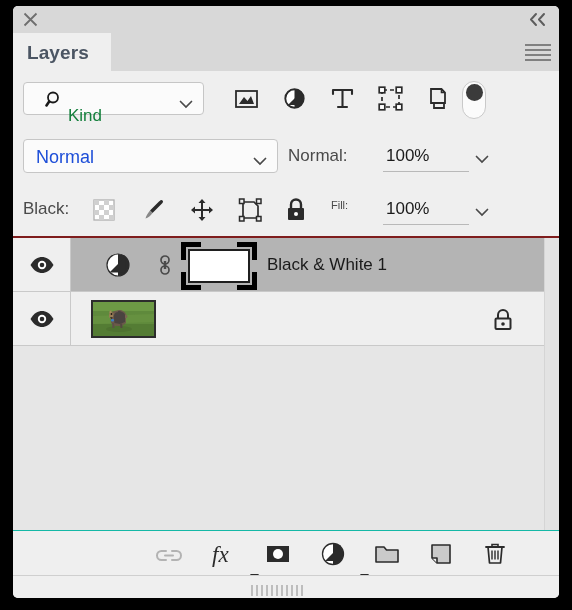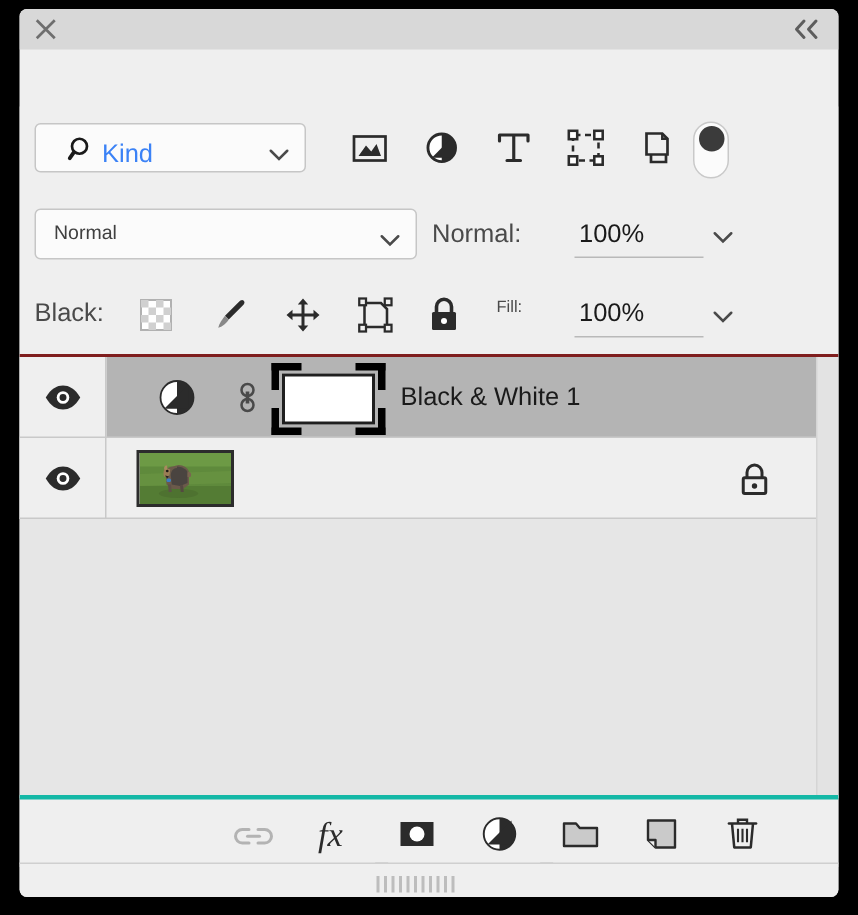--- a/index.html
+++ b/index.html
@@ -92,23 +92,23 @@
     left: 10px; top: 11px;
     width: 181px; height: 33px;
     background: #fbfbfb;
     border: 1px solid #c6c6c6;
     border-radius: 4px;
     box-sizing: border-box;
   }
   .kind-search { position: absolute; left: 21px; top: 7px; }
   .kind-text {
     position: absolute;
-    left: 44px; top: 10px;
+    left: 44px; top: 23px;
     font-size: 17px;
-    color: #3b82f6;
+    color: #15803d;
   }
   .kind-chev { position: absolute; right: 10px; top: 12px; }
 
   .ficon {
     position: absolute;
     top: 14px;
     width: 27px; height: 27px;
   }
   .toggle-pill {
     position: absolute;
@@ -139,22 +139,22 @@
     left: 10px; top: 9px;
     width: 255px; height: 34px;
     background: #fbfbfb;
     border: 1px solid #c6c6c6;
     border-radius: 4px;
     box-sizing: border-box;
   }
   .blend-text {
     position: absolute;
     left: 12px; top: 7px;
-    font-size: 13px;
-    color: #404040;
+    font-size: 18px;
+    color: #1d4ed8;
   }
   .blend-chev { position: absolute; right: 10px; top: 12px; }
   .opacity-label {
     position: absolute;
     left: 275px; top: 16px;
     font-size: 17px;
     color: #4a4a4a;
   }
   .opacity-val {
     position: absolute;
@@ -271,21 +271,21 @@
     overflow: hidden;
   }
   .lock-badge { position: absolute; right: 28px; top: 15px; }
 
   
   .toolbar {
     position: absolute;
     left: 0; top: 524px;
     width: 546px; height: 45px;
     background: #efefef;
-    border-top: 3px solid #14b8a6;
+    border-top: 1px solid #14b8a6;
   }
   .tbicon { position: absolute; top: 9px; width: 28px; height: 28px; }
   .tbcaret { position: absolute; top: 35px; width: 9px; height: 6px; }
 
   
   .gripbar {
     position: absolute;
     left: 0; top: 569px;
     width: 546px; height: 23px;
     background: #efefef;
@@ -315,20 +315,31 @@
         <path d="M3.5 3.5 L15.5 15.5 M15.5 3.5 L3.5 15.5" stroke="#6e6e6e" stroke-width="1.8" fill="none"></path>
       </svg>
     </div>
     <div class="collapse-chev">
       <svg width="24" height="19" viewBox="0 0 24 19">
         <path d="M10 4 L5 9.5 L10 15 M18 4 L13 9.5 L18 15" stroke="#5d5d5d" stroke-width="2" fill="none" stroke-linecap="round" stroke-linejoin="round"></path>
       </svg>
     </div>
   </div>
 
+  <div class="tabstrip">
+    <div class="tab-active">
+      <span class="tab-label">Layers</span>
+    </div>
+    <div class="panel-menu">
+      <i></i>
+        <i></i>
+        <i></i>
+        <i></i>
+    </div>
+  </div>
 
   <div class="filterrow">
     <div class="kind-box">
       <span class="kind-search">
         <svg width="19" height="19" viewBox="0 0 19 19">
           <circle cx="8" cy="7.5" r="5" stroke="#1a1a1a" stroke-width="1.8" fill="none"></circle>
           <path d="M4.2 11.6 L1.5 15.5" stroke="#1a1a1a" stroke-width="2.6" stroke-linecap="round"></path>
         </svg>
       </span>
       <span class="kind-text">Kind</span>

